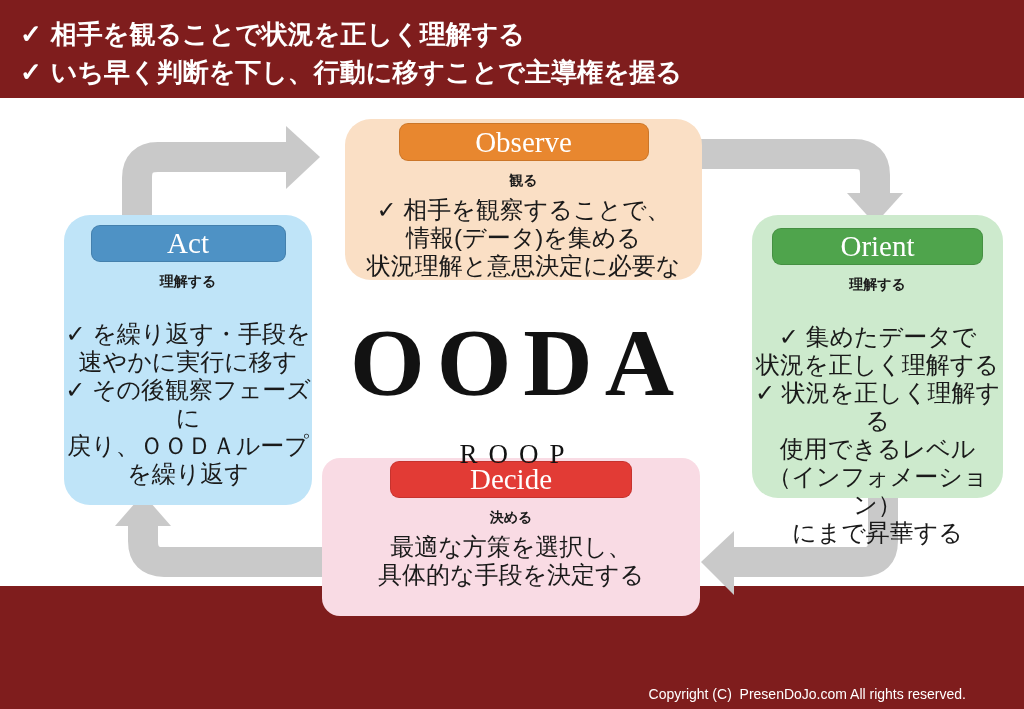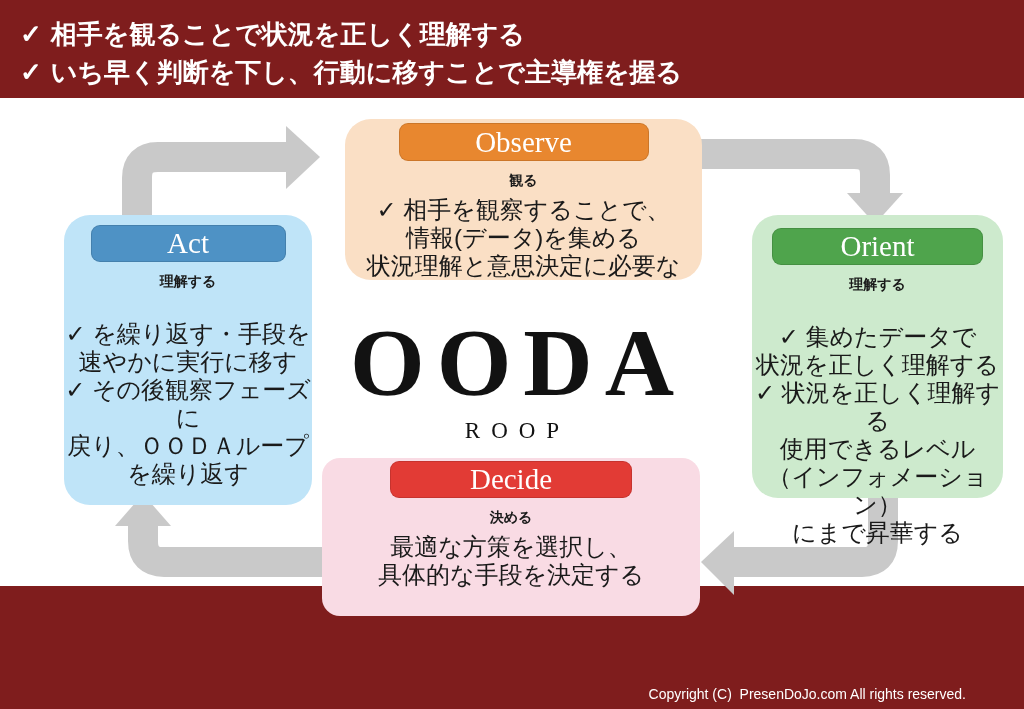--- a/index.html
+++ b/index.html
@@ -48,21 +48,21 @@
   .box-subtitle { font-size:14px; font-weight:bold; margin-top:6px; line-height:26px; }
   .box-lines    { font-size:24px; line-height:28px; margin-top:3px; }
   .box-lines.gap-lg { margin-top:26px; }
   
   .center-block {
     position:absolute; left:327px; top:196px; width:370px;
     text-align:center; color:#121212;
     font-family:"Liberation Serif", serif;
   }
   .center-title { font-size:96px; line-height:96px; font-weight:bold; letter-spacing:12px; margin-left:12px;margin-top:21px; }
-  .center-sub   { font-size:23px; line-height:27px; letter-spacing:11px; margin-top:6px; margin-left:11px; }
+  .center-sub   { font-size:27px; line-height:27px; letter-spacing:11px; margin-top:30px; margin-left:11px; }
   
   .footer {
     position:absolute; left:0; top:641px; width:1024px; height:68px;
   }
   .copyright {
     position:absolute; right:58px; bottom:7px;
     color:#FFFFFF; font-size:14px; white-space:pre;margin-left:36px;
   }
 </style>
 </head>

